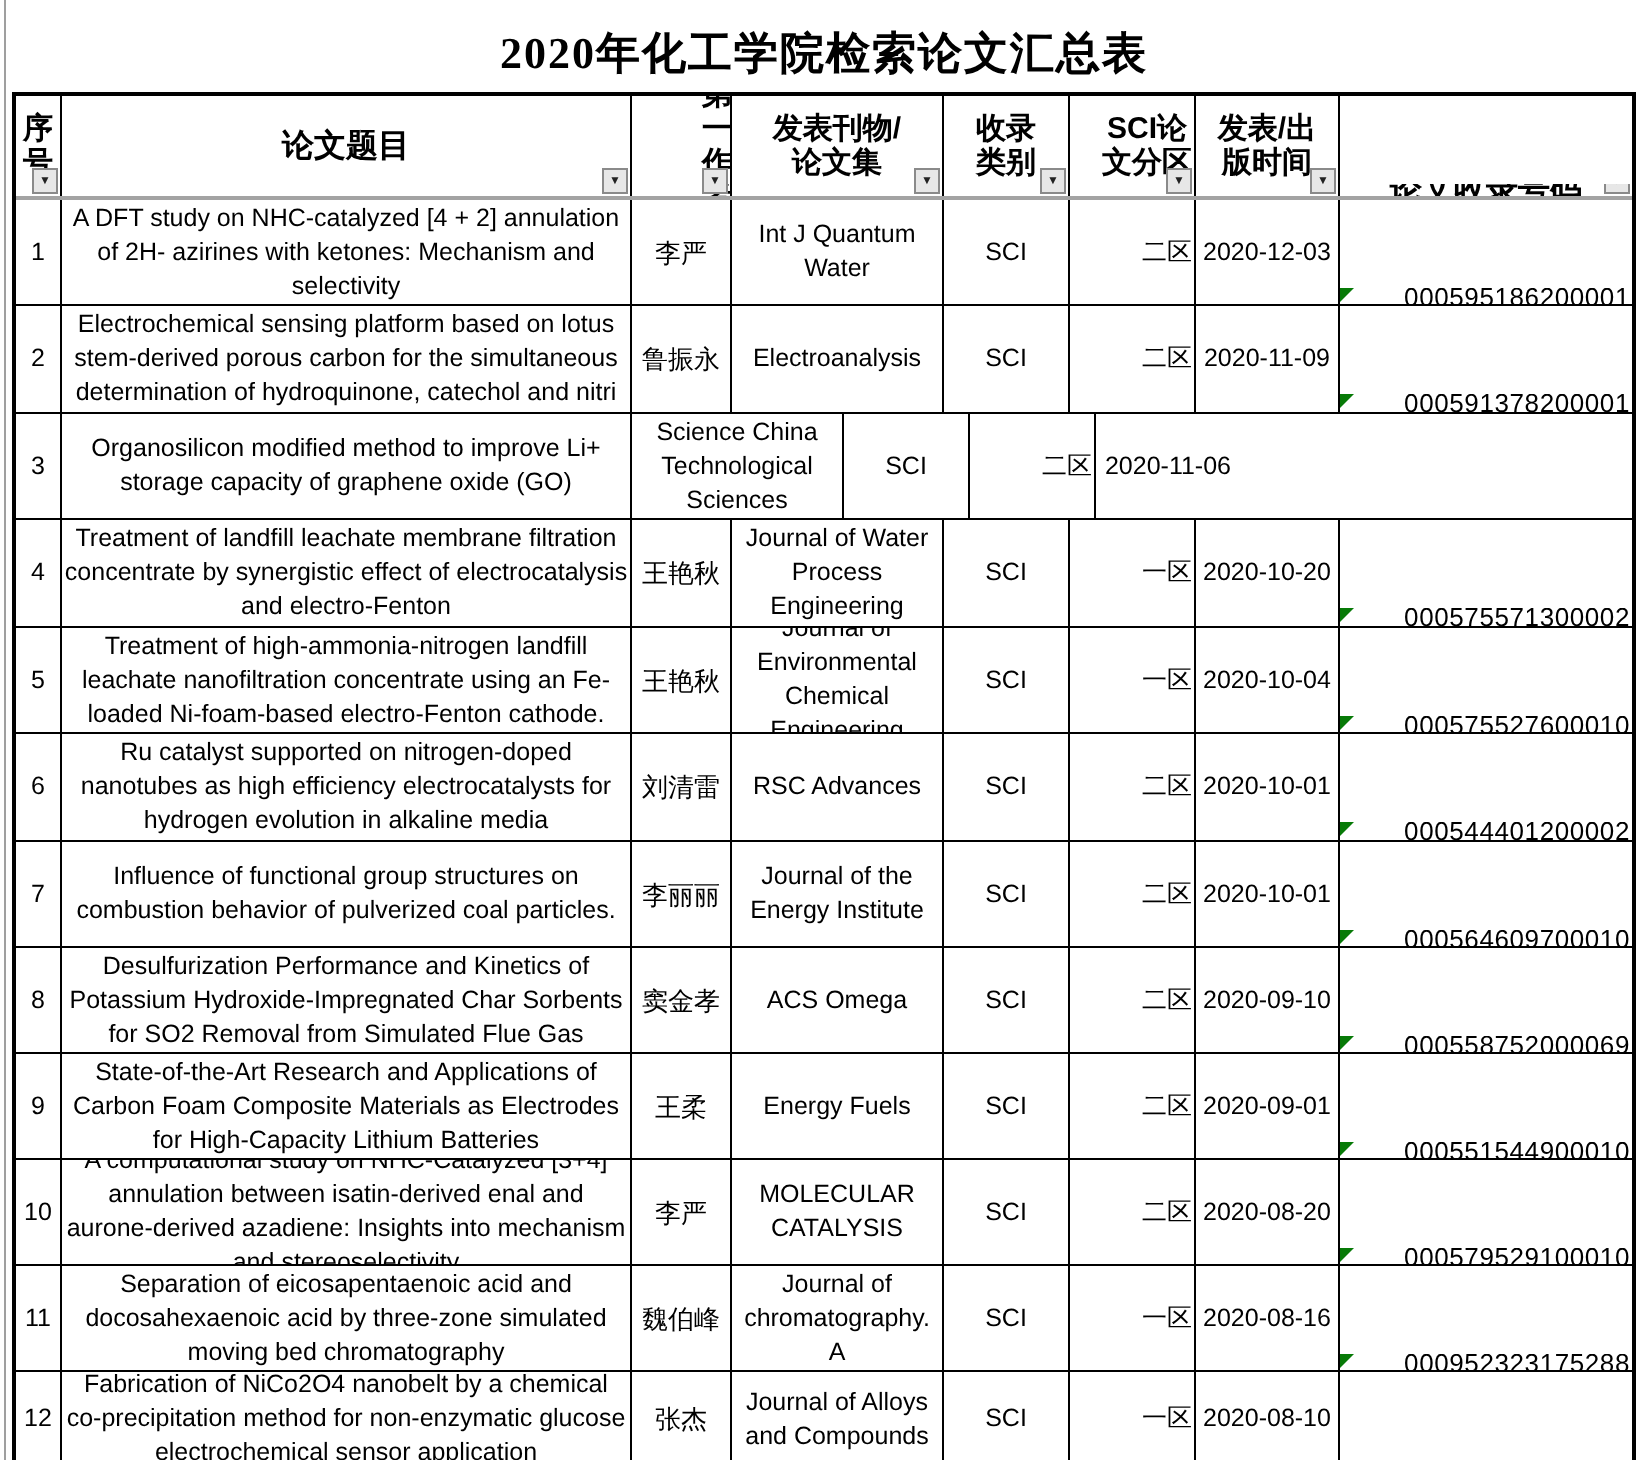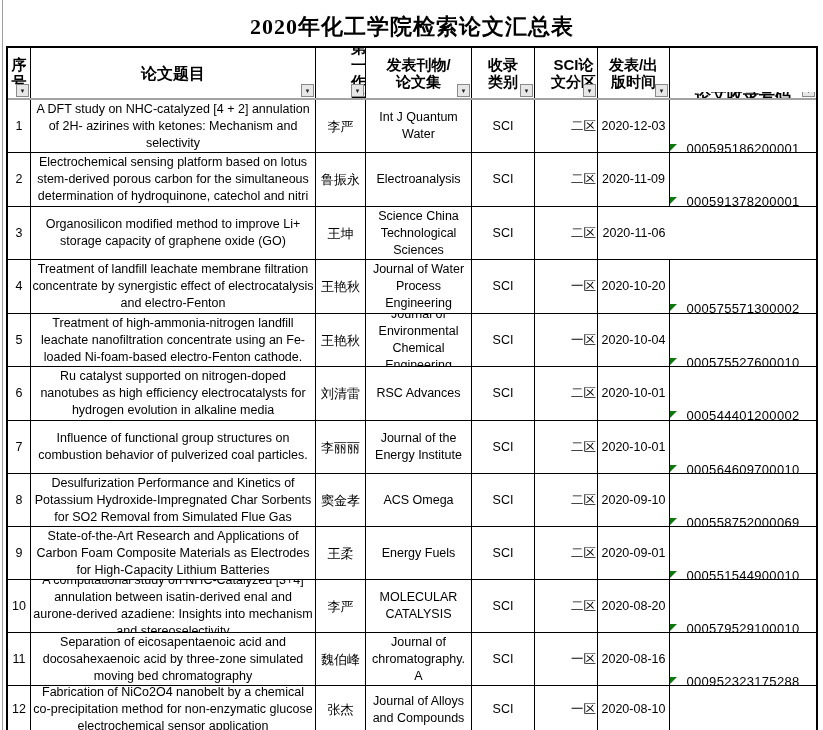--- a/index.html
+++ b/index.html
@@ -53,21 +53,21 @@
   .filter-btn{
     position:absolute;right:1px;bottom:1px;width:13px;height:13px;
     background:#e7e7e7;border:1px solid #8a8a8a;box-sizing:border-box;
     display:flex;align-items:center;justify-content:center;
   }
   .filter-btn::after{content:"▼";font-size:6px;line-height:6px;color:#222;font-weight:normal;}
   .cell{font-size:12.5px;line-height:17px;}
   .cell .cv{display:block;padding:0 1px;}
   .col-title.cell{font-size:12.5px;}
   .col-author.cell{font-size:13px;}
-  .col-number.cell{font-size:13px;letter-spacing:0.3px;}
+  .col-number.cell{font-size:13px;letter-spacing:0.3px;justify-content:flex-end;}
   .flagged::before{
     content:"";position:absolute;top:0;left:0;width:0;height:0;
     border-top:7px solid #077a07;border-right:7px solid transparent;
   }
 </style>
 </head>
 <body>
 
 <div class="sheet-edge-line"></div>
 
@@ -167,23 +167,20 @@
             <span class="cv">000591378200001</span>
           </div>
         </div>
         <div class="row">
           <div class="cell col-seq">
             <span class="cv">3</span>
           </div>
           <div class="cell col-title">
             <span class="cv">Organosilicon modified method to improve Li+ storage capacity of graphene oxide (GO)</span>
           </div>
-          <div class="cell col-author">
-            <span class="cv">王坤</span>
-          </div>
           <div class="cell col-journal">
             <span class="cv">Science China Technological Sciences</span>
           </div>
           <div class="cell col-category">
             <span class="cv">SCI</span>
           </div>
           <div class="cell col-zone">
             <span class="cv">二区</span>
           </div>
           <div class="cell col-date">

